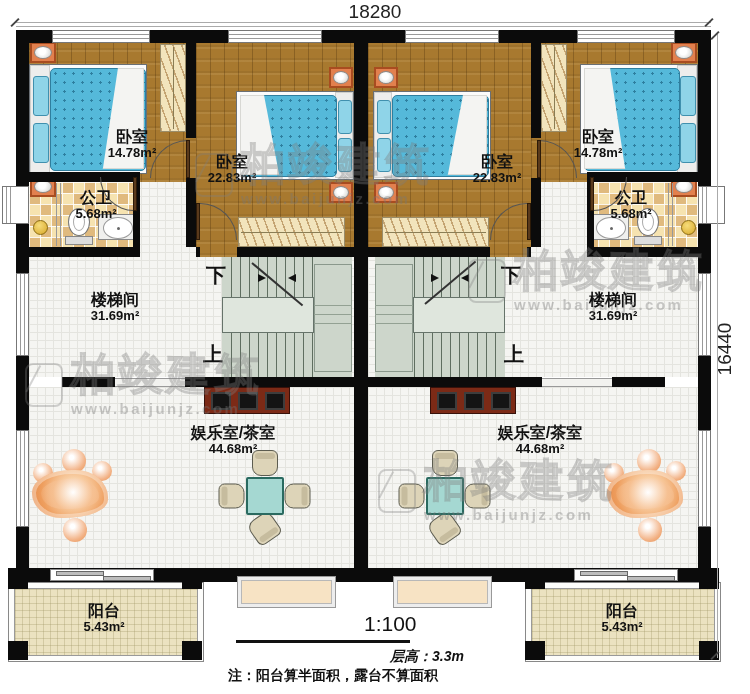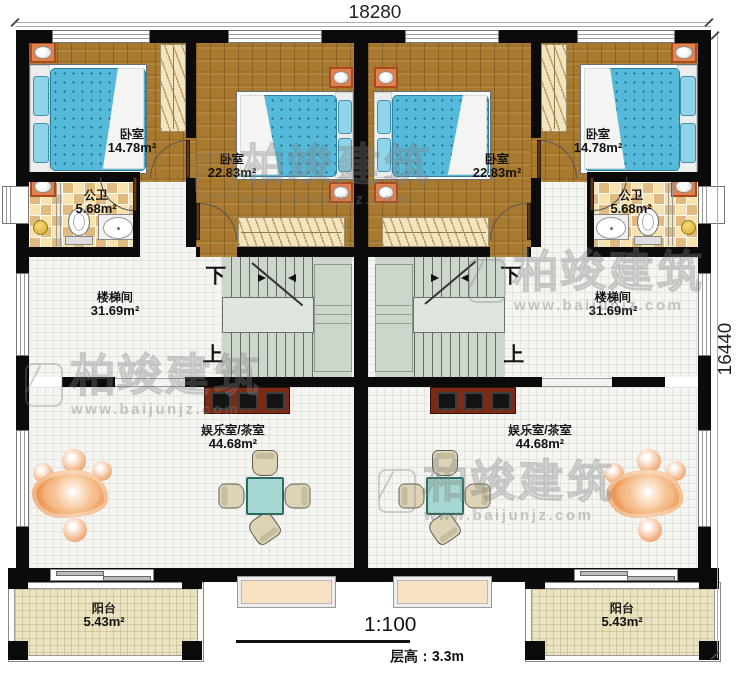--- a/index.html
+++ b/index.html
@@ -24,21 +24,21 @@
     background:linear-gradient(to bottom,#fff 0 3px,#999 3px 4px,#fff 4px 7px,#999 7px 8px,#fff 8px);}
   .window-v{position:absolute;border:1px solid #777;box-sizing:border-box;
     background:linear-gradient(to right,#fff 0 3px,#999 3px 4px,#fff 4px 7px,#999 7px 8px,#fff 8px);}
   .arc{position:absolute;box-sizing:border-box;}
   .arc-bl{border-left:1.5px solid #555;border-bottom:1.5px solid #555;border-bottom-left-radius:100%;}
   .arc-br{border-right:1.5px solid #555;border-bottom:1.5px solid #555;border-bottom-right-radius:100%;}
   .arc-tl{border-left:1.5px solid #555;border-top:1.5px solid #555;border-top-left-radius:100%;}
   .arc-tr{border-right:1.5px solid #555;border-top:1.5px solid #555;border-top-right-radius:100%;}
   .leaf{position:absolute;background:#5a3a1c;border:1px solid #2c1a08;box-sizing:border-box;}
   .room-label{position:absolute;transform:translateX(-50%);text-align:center;color:#111;font-weight:bold;line-height:1.12;white-space:nowrap;}
-  .rname{font-size:12px;}
+  .rname{font-size:16px;}
   .rarea{font-size:13px;}
   .updown{position:absolute;font-size:20px;font-weight:bold;color:#111;}
   .landing{position:absolute;background:#dfe6dd;border:1.5px solid #66736a;box-sizing:border-box;}
   .treads{position:absolute;}
   .tread{position:absolute;top:0;bottom:0;width:1px;background:#5f6e60;}
   .sline{position:absolute;background:#93a193;}
   .outrect{position:absolute;border:1px solid #8a988c;box-sizing:border-box;}
   .breakline{position:absolute;height:2px;background:#333;transform-origin:left center;}
   .tri{position:absolute;width:0;height:0;border-top:4px solid transparent;border-bottom:4px solid transparent;}
   .tri-r{border-left:8px solid #111;}
@@ -432,15 +432,16 @@
   <div class="tick" style="left:14px;top:17px;"></div>
   <div class="tick" style="left:708px;top:17px;"></div>
   <div class="dimtext" style="left:330px;top:1px;width:90px;">18280</div>
   <div class="dimline" style="left:717px;top:32px;width:1px;height:626px;"></div>
   <div class="tick" style="left:714px;top:30px;"></div>
   <div class="tick" style="left:714px;top:650px;"></div>
   <div class="dimtext" style="left:694px;top:338px;width:62px;transform:rotate(-90deg);">16440</div>
 
   <div class="title-scale" style="left:364px;top:612px;">1:100</div>
   <div class="title-line" style="left:236px;top:640px;width:174px;height:3px;"></div>
-  <div class="title-sub" style="left:390px;top:648px;">层高：3.3m</div>
+  <div class="title-sub" style="left:390px;top:648px;font-style:italic;">层高：3.3m</div>
+  <div class="title-sub" style="left:228px;top:667px;">注：阳台算半面积，露台不算面积</div>
 
 </div>
 
 </body></html>

